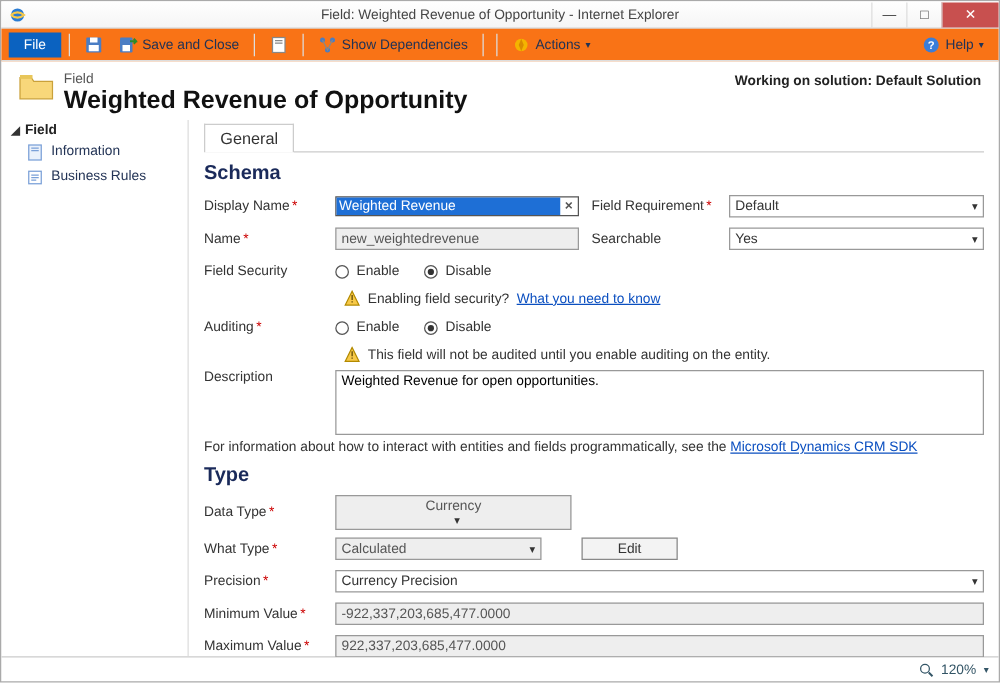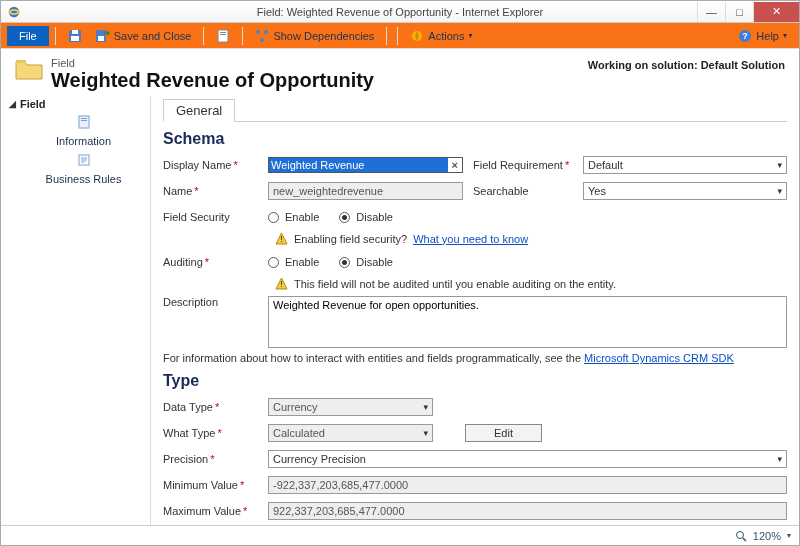--- a/index.html
+++ b/index.html
@@ -20,21 +20,21 @@
 .header-area { padding:8px 14px 4px 14px; display:flex; align-items:flex-start; }
 .header-icon { width:28px; height:24px; margin-right:8px; }
 .header-text .crumb { font-size:11px; color:#555; }
 .header-text .page-title { font-size:20px; font-weight:600; color:#111; }
 .header-area .spacer { flex:1; }
 .working { font-size:11px; font-weight:600; color:#222; margin-top:2px;}
 .body { display:flex; flex:1; overflow:hidden; }
 .nav { width:150px; border-right:1px solid #ddd; padding:0 0 6px 6px; }
 .nav-header { display:flex; align-items:center; gap:4px; font-weight:600; color:#222; padding:2px 2px; cursor:pointer;}
 .nav-header .caret { font-size:9px; color:#333; }
-.nav-item { display:flex; align-items:center; gap:6px; padding:3px 4px 3px 14px; color:#235; cursor:pointer;flex-direction:column;}
+.nav-item { display:flex; align-items:flex-start; gap:6px; padding:3px 4px 3px 14px; color:#235; cursor:pointer;}
 .nav-item .ni { width:14px; height:14px; }
 .main { flex:1; overflow:auto; padding:0 12px 12px 12px; }
 .tabs { border-bottom:1px solid #ccc; margin-top:2px; }
 .tab { display:inline-block; border:1px solid #ccc; border-bottom:1px solid #fff; background:#fff; padding:3px 12px; font-size:13px; position:relative; top:1px; cursor:pointer; }
 .section-title { font-weight:600; color:#1a2a5a; margin:8px 0 6px; font-size:16px; }
 .row { display:flex; align-items:center; min-height:22px; margin-bottom:4px; }
 .label { width:105px; color:#333; }
 .req { color:#c00; margin-left:2px; }
 .cell { display:flex; align-items:center; gap:6px; }
 .cell.grow { flex:1; }
@@ -285,21 +285,21 @@
         <div class="sdk-note">
           <span>For information about how to interact with entities and fields programmatically, see the</span>
           <span class="link">Microsoft Dynamics CRM SDK</span>
         </div>
 
         <div class="section-title">Type</div>
 
         <div class="row">
           <div class="label"><span>Data Type</span><span class="req">*</span></div>
           <div class="cell">
-            <div class="select readonly" style="width:165px; background:#eee;">
+            <div class="select readonly" style="width:189px; background:#eee;flex-direction:column;">
               <span class="sv">Currency</span>
                 <span class="arrow">▾</span>
             </div>
           </div>
         </div>
 
         <div class="row">
           <div class="label"><span>What Type</span><span class="req">*</span></div>
           <div class="cell">
             <div class="select readonly" style="width:165px; background:#eee;">

